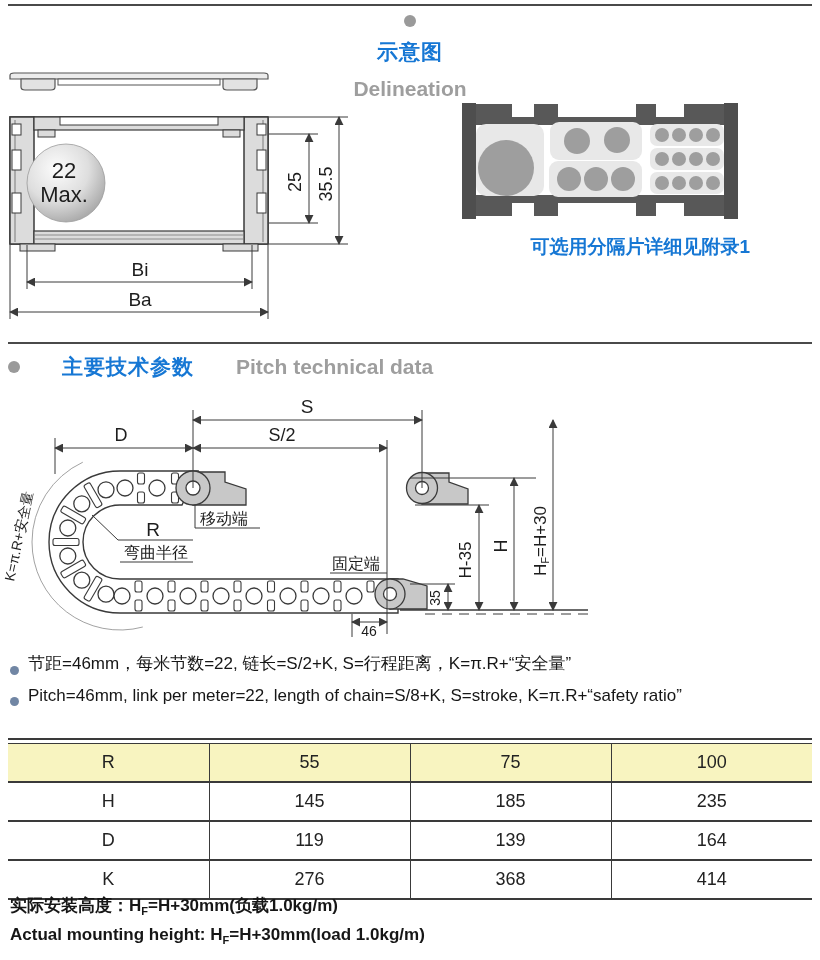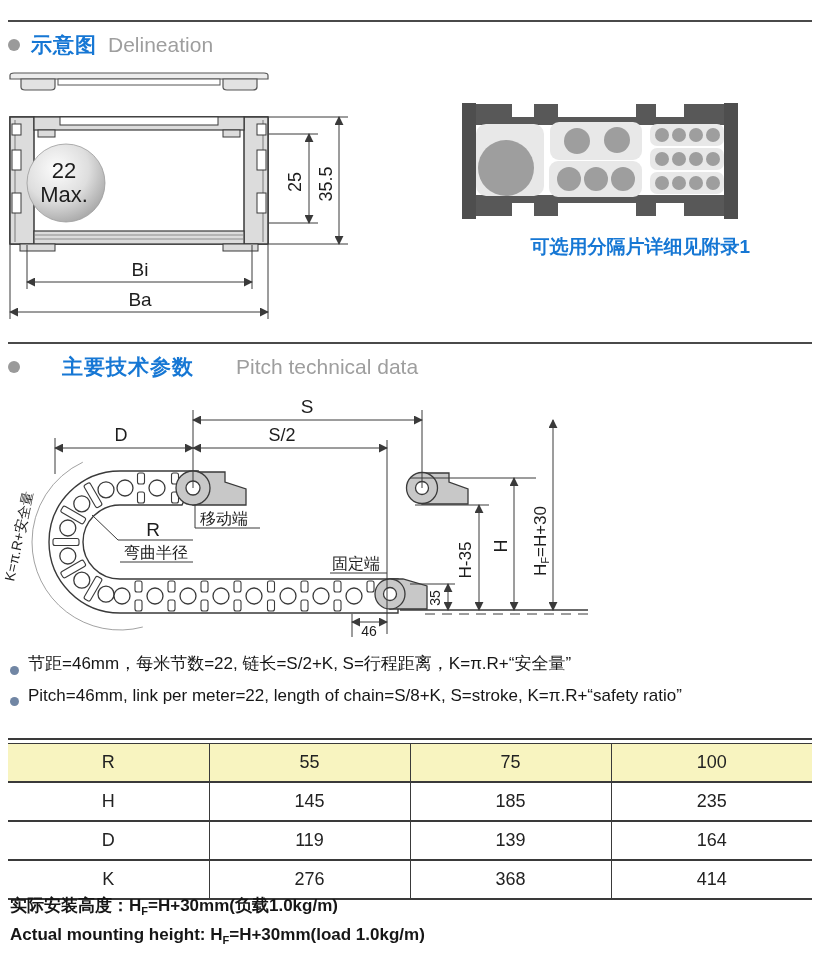--- a/index.html
+++ b/index.html
@@ -2,21 +2,21 @@
 <html><head>
 <meta charset="utf-8">
 <style>
   html,body{margin:0;padding:0;background:#fff;}
   #page{position:relative;width:820px;height:960px;background:#fff;overflow:hidden;
         font-family:"Liberation Sans","DejaVu Sans",sans-serif;color:#1a1a1a;}
   .sec-header{position:absolute;left:8px;width:804px;border-top:2px solid #4a4a4a;
               padding-top:9px;display:flex;align-items:center;gap:11px;}
   .sec-dot{width:12px;height:12px;border-radius:50%;background:#9a9a9a;flex:0 0 auto;}
   .sec-zh{color:#1677d4;font-weight:bold;font-size:21px;letter-spacing:1px;}
-  .sec-en{color:#9e9e9e;font-size:21px;}
+  .sec-en{color:#9e9e9e;font-size:21px;font-weight:bold;}
   .sep-fig{position:absolute;left:450px;top:96px;width:300px;}
   .sep-caption{margin-top:6px;text-align:right;font-size:19px;font-weight:bold;color:#1677d4;}
   .bullets{position:absolute;left:10px;top:652px;width:800px;}
   .bullet-row{display:flex;align-items:flex-end;gap:9px;margin-bottom:11px;}
   .bullet-dot{width:9px;height:9px;border-radius:50%;background:#7186a4;margin-top:5px;flex:0 0 auto;}
   .bullet-text{font-size:17px;color:#161616;}
   .tbl-wrap{position:absolute;left:8px;top:738px;width:804px;}
   .tbl-topline{border-top:2px solid #3a3a3a;margin-bottom:3px;}
   table.data{width:100%;border-collapse:collapse;border-top:1.5px solid #3a3a3a;}
   table.data td{width:25%;height:35px;text-align:center;vertical-align:middle;
@@ -26,21 +26,21 @@
   .footer-notes{position:absolute;left:10px;top:894px;font-weight:bold;}
   .fnote{font-size:17px;margin-bottom:8px;color:#161616;}
   sub.f{font-size:11px;}
   svg text{font-family:"Liberation Sans","DejaVu Sans",sans-serif;fill:#1d1d1d;}
 </style>
 </head>
 <body>
 
 <div id="page">
 
-  <div class="sec-header" style="top:20px;">
+  <div class="sec-header" style="top:4px;flex-direction:column;">
     <span class="sec-dot"></span>
     <span class="sec-zh">示意图</span>
     <span class="sec-en">Delineation</span>
   </div>
 
   <svg style="position:absolute;left:0;top:62px;" width="360" height="268" viewBox="0 0 360 268">
     <defs>
       <radialGradient id="ballGrad" cx="38%" cy="32%" r="75%">
         <stop offset="0%" stop-color="#fcfcfc"></stop>
         <stop offset="55%" stop-color="#dedede"></stop>

